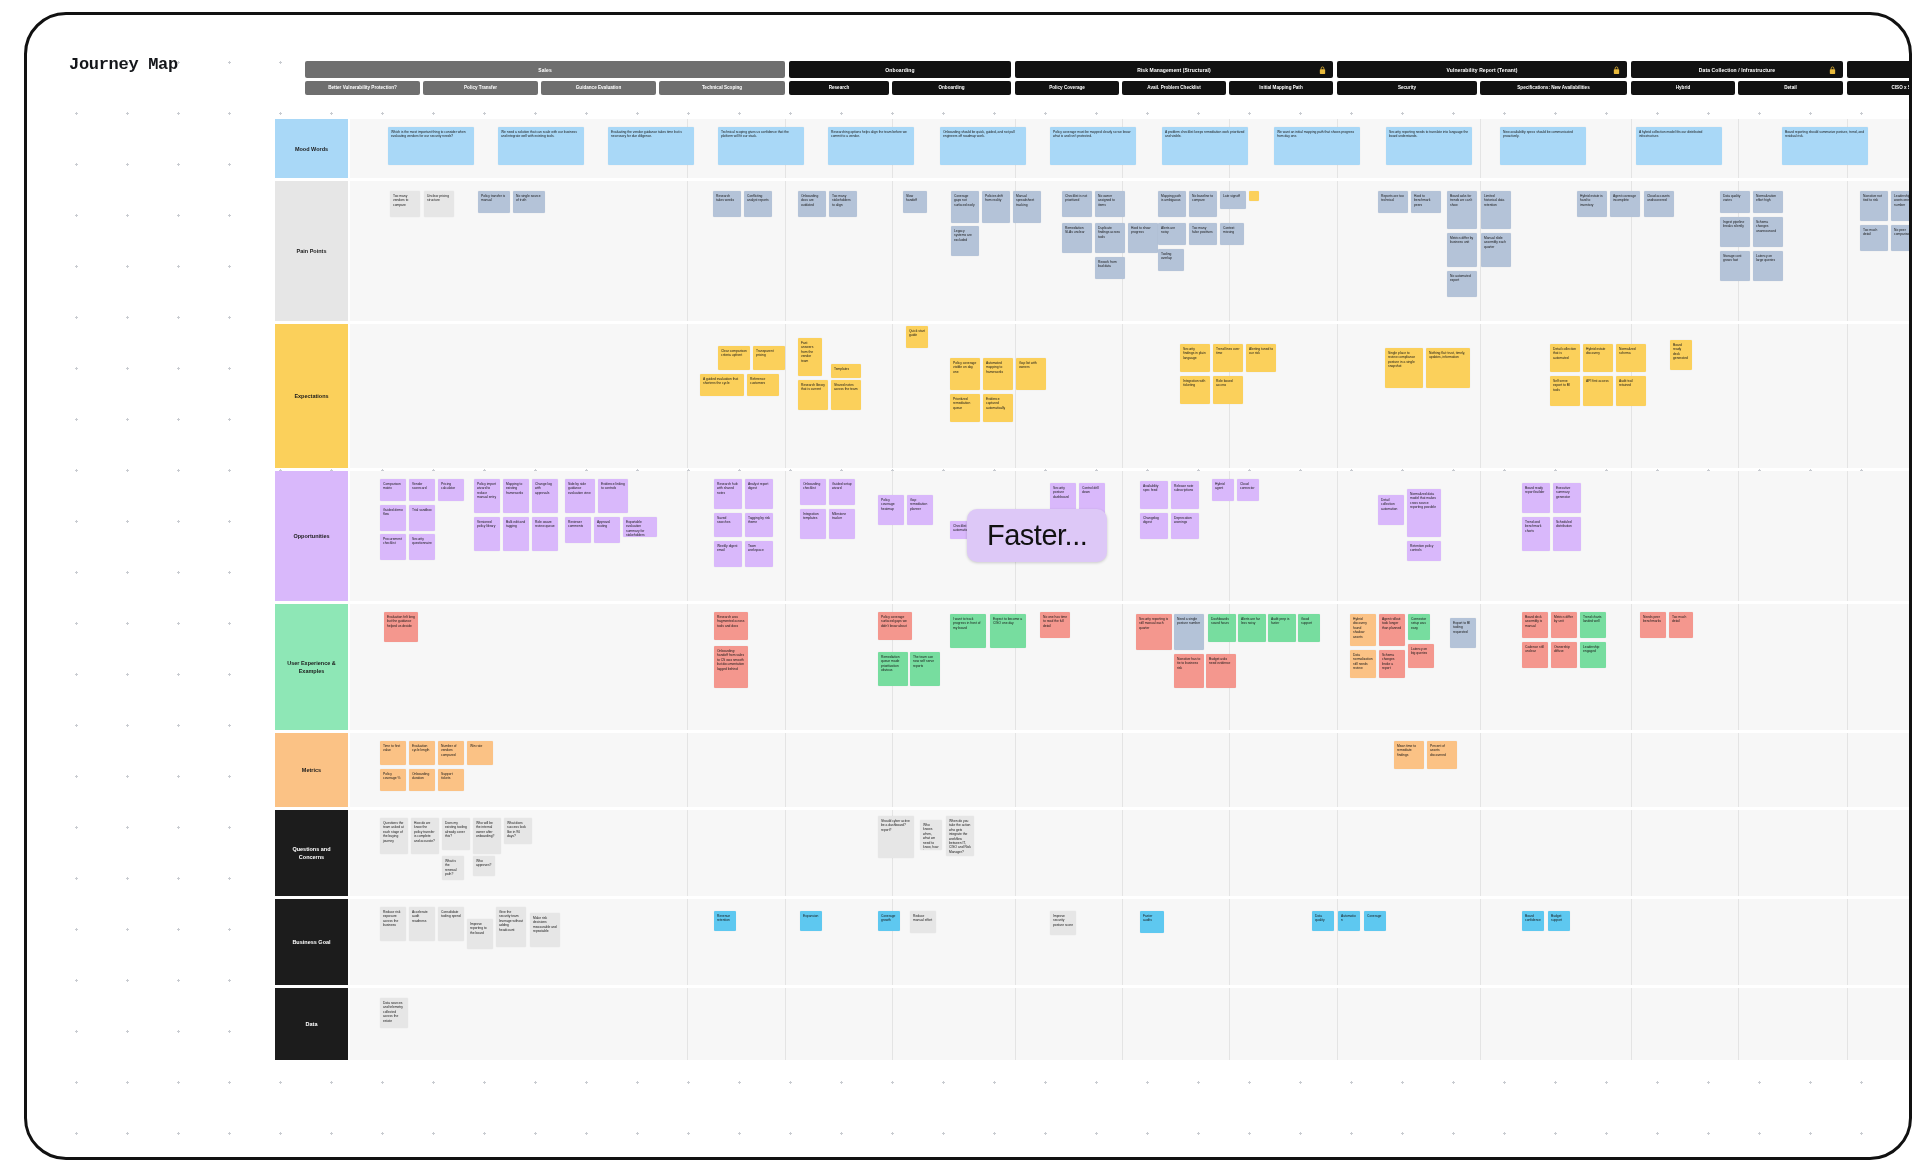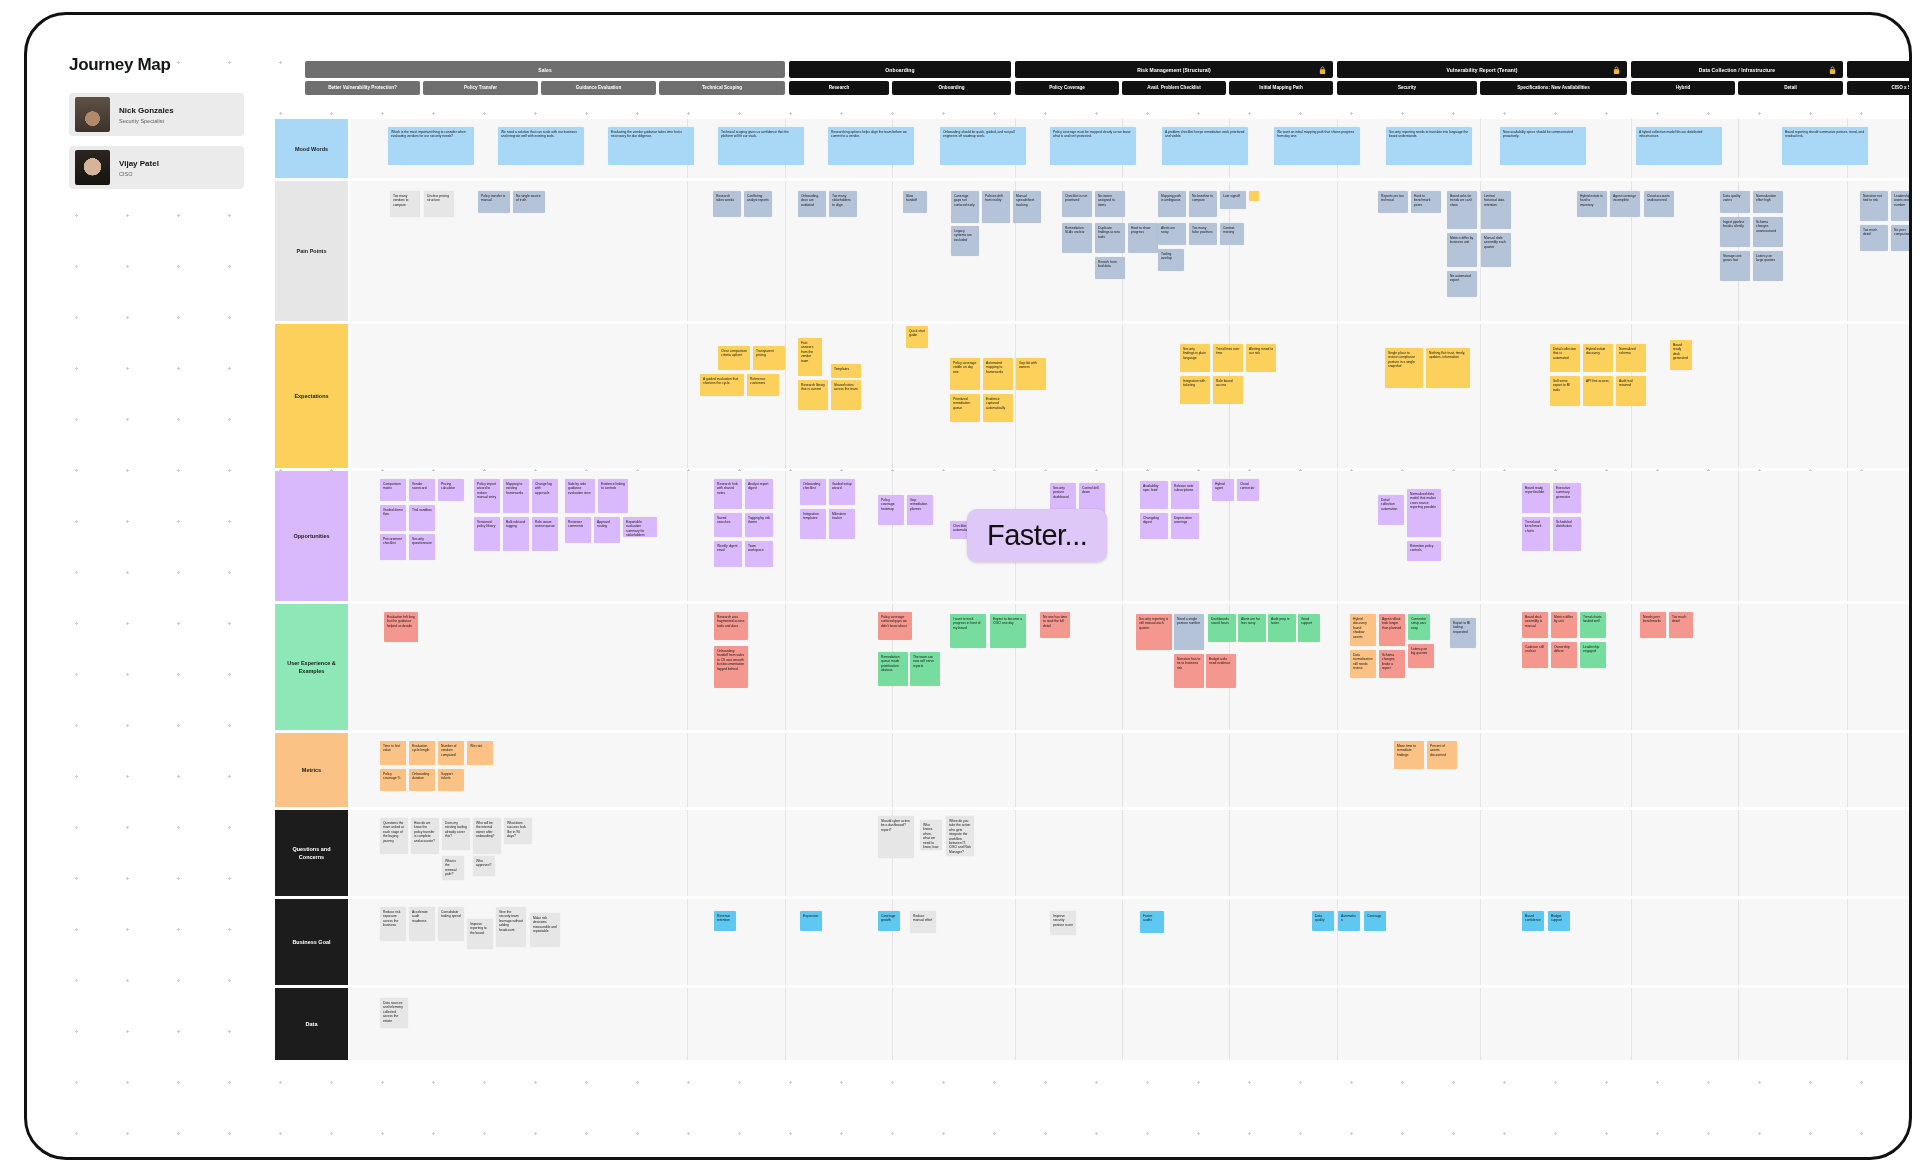--- a/index.html
+++ b/index.html
@@ -19,21 +19,21 @@
     overflow: hidden;
   }
   #dot-grid {
     position: absolute; inset: 0;
     background-image: radial-gradient(circle, #c9ccd1 1.1px, transparent 1.2px);
     background-size: 51px 51px;
     background-position: 24px 22px;
     pointer-events: none;
   }
   
-  #sidebar { position: absolute; left: 22px; top: 40px; width: 200px; }
+  #sidebar { position: absolute; left: 22px; top: 40px; width: 200px; font-family: Liberation Mono, monospace; }
   #page-title {
     font-size: 17px; font-weight: 700; color: #14161a;
     letter-spacing: -0.3px; margin-left: 20px; margin-bottom: 18px;
   }
   .persona-card {
     display: flex; align-items: center; gap: 9px;
     background: #ebebeb; border-radius: 4px;
     margin: 0 0 10px 20px; width: 175px; height: 43px;
     padding: 4px 6px; overflow: hidden;
   }
@@ -113,36 +113,20 @@
   }
 </style>
 </head>
 <body>
 
 <div id="board-frame">
   <div id="dot-grid"></div>
 
   <div id="sidebar">
     <div id="page-title">Journey Map</div>
-    <div id="persona-list">
-        <div class="persona-card">
-          <div class="persona-avatar a1"></div>
-          <div class="persona-meta">
-            <div class="persona-name">Nick Gonzales</div>
-            <div class="persona-role">Security Specialist</div>
-          </div>
-        </div>
-        <div class="persona-card">
-          <div class="persona-avatar a2"></div>
-          <div class="persona-meta">
-            <div class="persona-name">Vijay Patel</div>
-            <div class="persona-role">CISO</div>
-          </div>
-        </div>
-      </div>
   </div>
 
   <div id="grid">
       <div class="phase-band gray" style="left: 30px; top: 0px; width: 480px;">
         <span>Sales</span>
       </div>
       <div class="sub-band gray" style="left: 30px; top: 20px; width: 115px;">
         <span>Better Vulnerability Protection?</span>
       </div>
       <div class="sub-band gray" style="left: 148px; top: 20px; width: 115px;">

